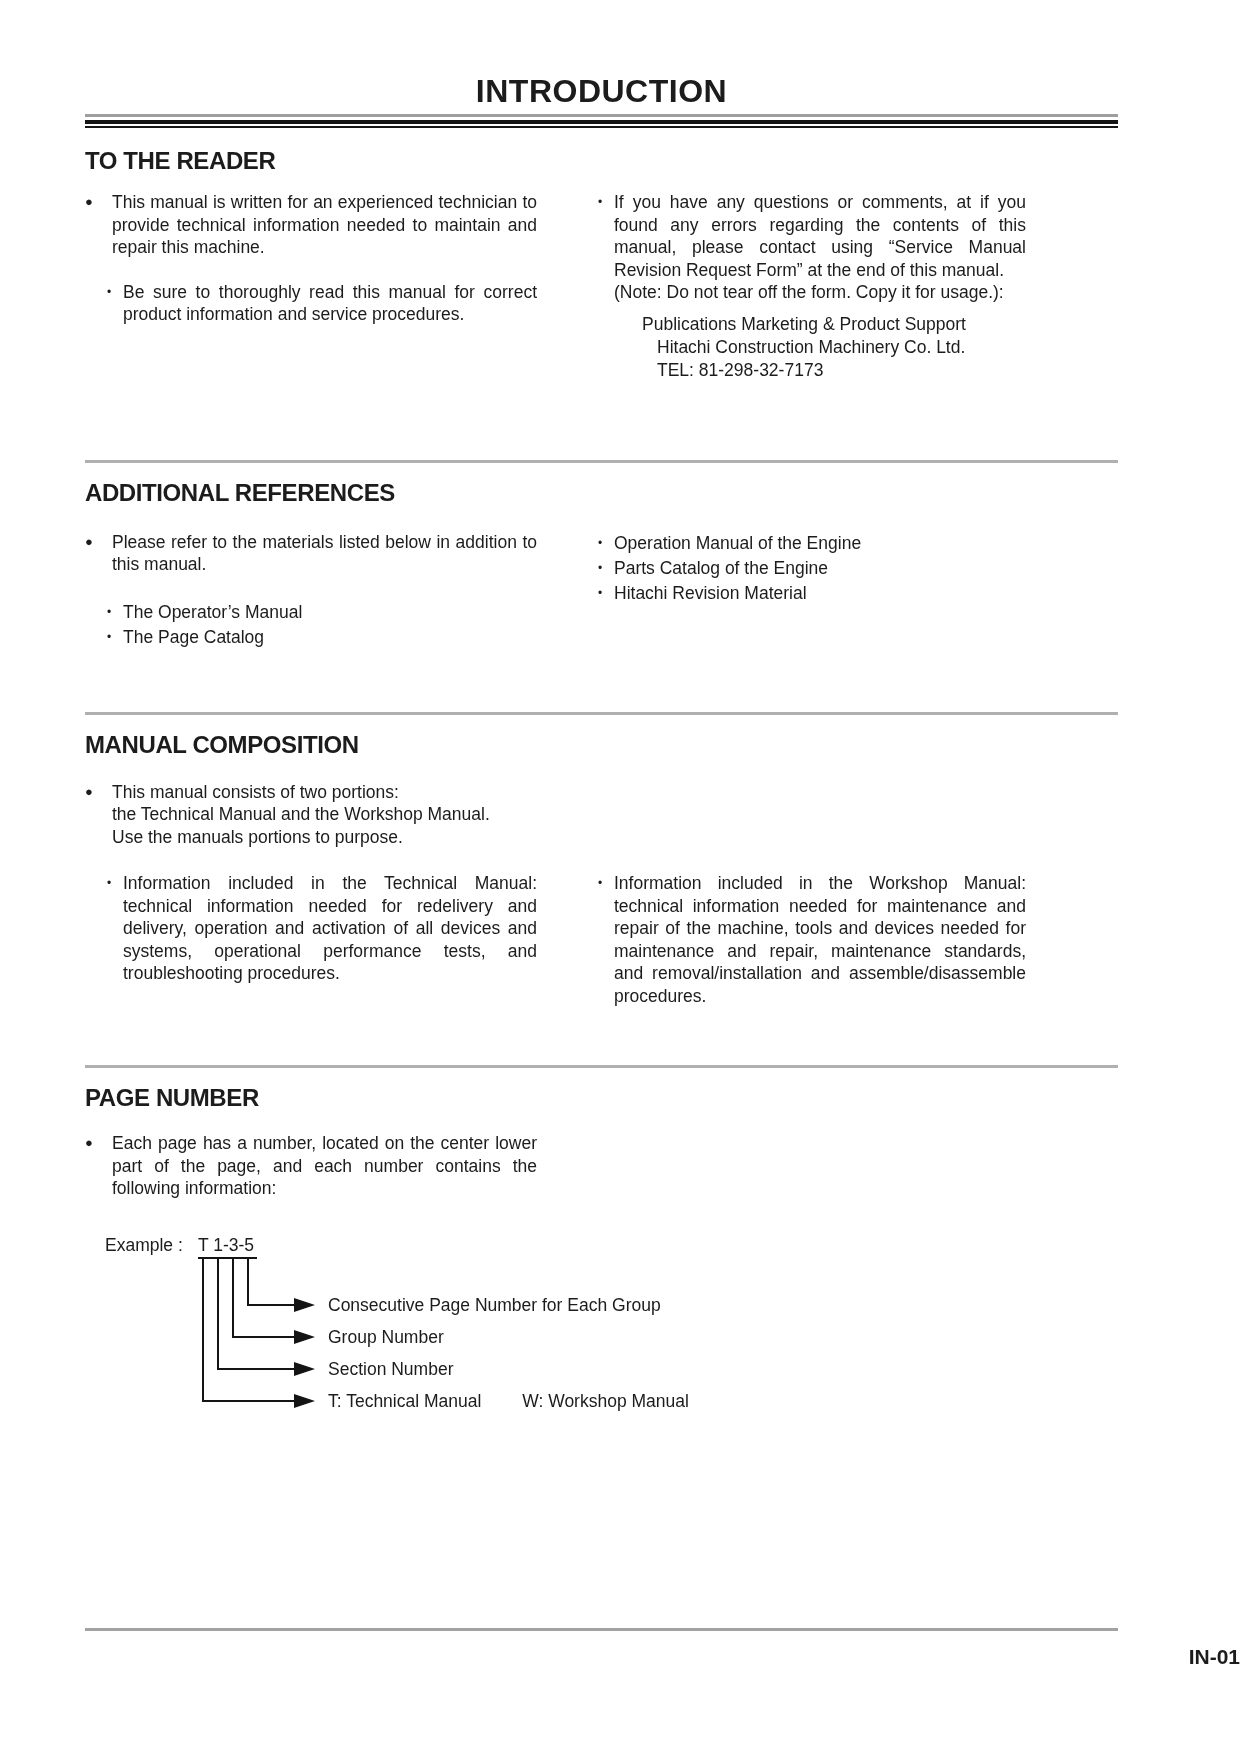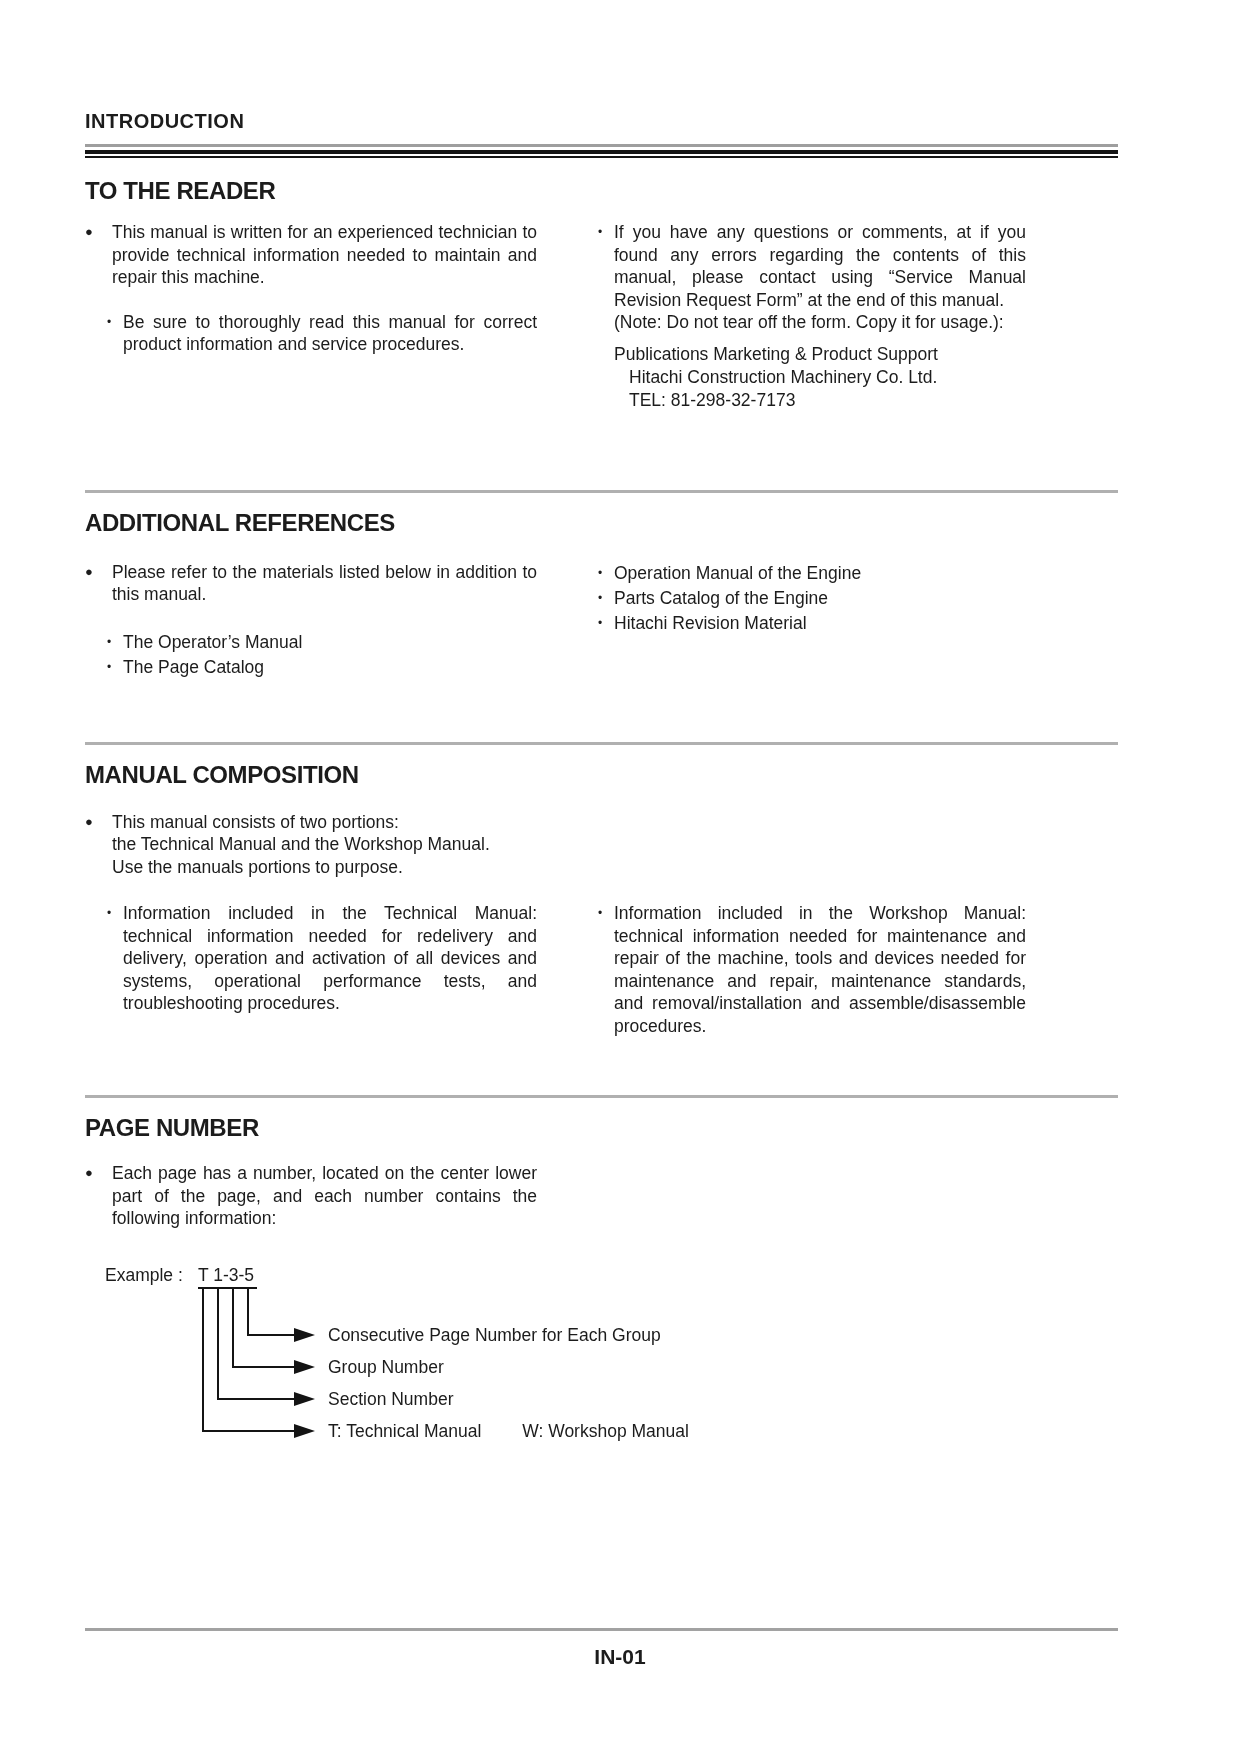--- a/index.html
+++ b/index.html
@@ -8,22 +8,23 @@
     width:1240px; height:1755px;
     background:#ffffff;
     font-family:"Liberation Sans", sans-serif;
     color:#1c1c1c;
     overflow:hidden;
   }
   .content { position:absolute; left:85px; top:0; width:1033px; }
 
   
   .doc-title {
-    padding-top:106px;
-    font-size:20px; font-weight:bold;
+    padding-top:76px;
+    text-align:center;
+    font-size:32px; font-weight:bold;
     letter-spacing:0.5px;
     line-height:30px;
   }
   .rule-gray  { height:3px; background:#9e9e9e; margin-top:8px; }
   .rule-thick { height:4px; background:#151515; margin-top:3px; }
   .rule-thin  { height:2px; background:#151515; margin-top:2px; }
 
   
   .section-heading {
     font-size:24px; font-weight:bold;
@@ -51,21 +52,21 @@
   .btext.no-just { text-align:left; }
 
   .sub { display:flex; }
   .sub > .marker {
     flex:none; width:16px;
     font-size:12px; line-height:22.5px;
   }
   .indent { padding-left:22px; }
   .gap-top { margin-top:22px; }
 
-  .contact { margin-top:9px; text-align:left; }
+  .contact { margin-top:9px; text-align:left;margin-left:28px; }
   .contact .c-line { line-height:23px; }
   .contact .c-ind { padding-left:15px; }
 
   .sub-list { margin-top:24px; }
   .sub-list .sub { line-height:25px; }
   .sub-list .sub .marker { line-height:25px; }
   .sub-list .sub .btext { line-height:25px; text-align:left; }
   .ref-right .sub .btext { text-align:left; }
 
   
@@ -95,21 +96,21 @@
   .dl-r1 { top:60px; }
   .dl-r2 { top:92px; }
   .dl-r3 { top:124px; }
   .dl-r4 { top:156px; }
   .dlabel .second { margin-left:36px; }
 
   
   .footer-rule { position:absolute; left:85px; right:122px; top:1628px;
                  height:3px; background:#a2a2a2; }
   .footer-text { position:absolute; left:0; right:0; top:1645px;
-                 text-align:center; font-size:21px; font-weight:bold; }
+                 text-align:right; font-size:21px; font-weight:bold; }
 </style>
 </head>
 <body>
 
 <div class="page">
   <div class="content">
 
     <div class="doc-title">INTRODUCTION</div>
     <div class="rule-gray"></div>
     <div class="rule-thick"></div>

